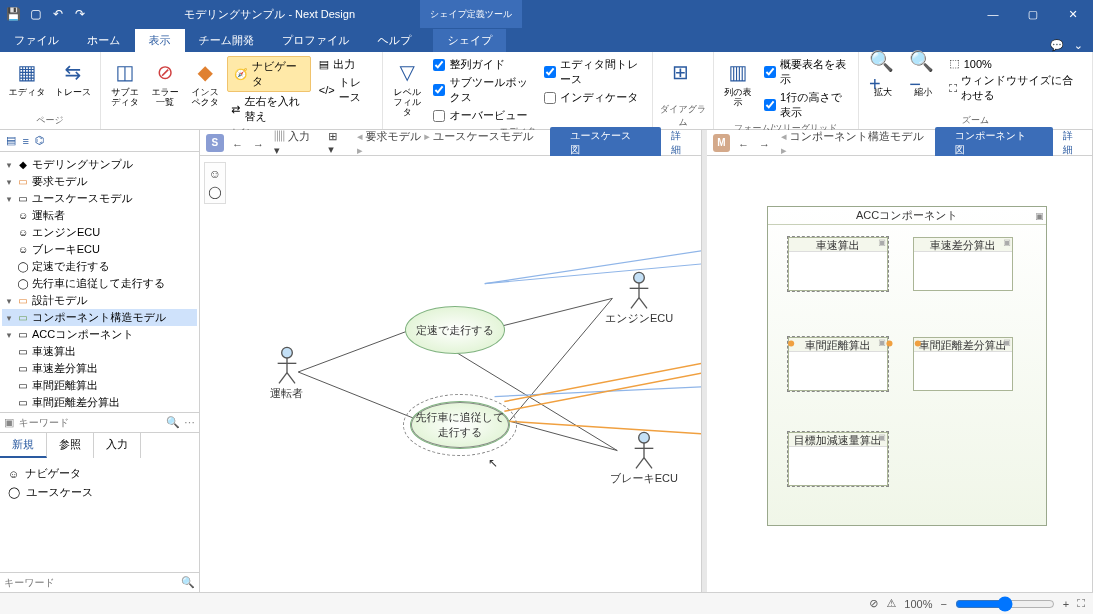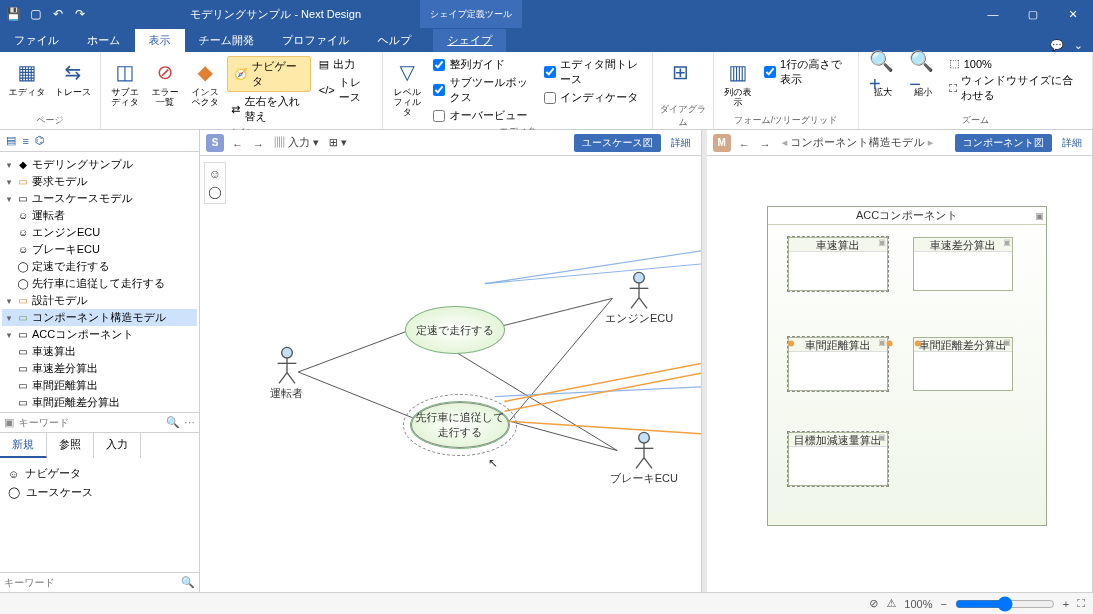--- a/index.html
+++ b/index.html
@@ -1,29 +1,29 @@
 <!DOCTYPE html>
 <html><head>
 <meta charset="utf-8">
 <style>
 * { margin: 0; padding: 0; box-sizing: border-box; font-family: "Meiryo UI", "Yu Gothic UI", sans-serif; font-size: 11px; }
 body { background: #fff; width: 1093px; height: 614px; overflow: hidden; display: flex; flex-direction: column; }
 
 .titlebar { height: 28px; background: #2a5aa0; display: flex; align-items: center; color: #fff; position: relative; }
 .titlebar .qat { display: flex; gap: 6px; padding: 0 6px; align-items: center; }
 .titlebar .qat span { width: 16px; height: 16px; display: flex; align-items: center; justify-content: center; font-size: 12px; cursor: pointer; }
-.titlebar .title-left { position: absolute; left: 190px; }
+.titlebar .title-left { position: absolute; left: 184px; }
 .titlebar .tool-tab { position: absolute; left: 420px; height: 28px; display: flex; flex-direction: column; align-items: center; justify-content: center; padding: 12px 10px; background: #3b6db8; font-size: 9px; }
 .titlebar .win-controls { margin-left: auto; display: flex; }
 .titlebar .win-controls span { width: 40px; height: 28px; display: flex; align-items: center; justify-content: center; cursor: pointer; }
 
 .ribbon-tabs { height: 24px; background: #2a5aa0; display: flex; align-items: flex-end; color: #fff; padding-left: 0; }
 .ribbon-tabs .tab { padding: 4px 14px; cursor: pointer; font-size: 11px; }
 .ribbon-tabs .tab.active { background: #fff; color: #2a5aa0; }
-.ribbon-tabs .tab.tool { background: #3b6db8; margin-left: 8px; text-decoration: underline; }
+.ribbon-tabs .tab.tool { background: #3b6db8; margin-left: 8px; }
 .ribbon-tabs .right-icons { margin-left: auto; padding-right: 10px; display: flex; gap: 10px; }
 
 .ribbon-body { height: 78px; background: #fff; border-bottom: 1px solid #d0d0d0; display: flex; }
 .rgroup { border-right: 1px solid #e4e4e4; display: flex; flex-direction: column; padding: 2px 6px 0; }
 .rgroup .items { flex: 1; display: flex; align-items: flex-start; gap: 4px; }
 .rgroup .label { text-align: center; font-size: 9px; color: #666; padding: 1px 0 2px; }
 .big-btn { width: 42px; display: flex; flex-direction: column; align-items: center; gap: 2px; padding: 4px 2px; cursor: pointer; border-radius: 2px; }
 .big-btn.highlight { background: #ffe9a8; border: 1px solid #f0c36d; }
 .big-btn .ico { width: 28px; height: 28px; display: flex; align-items: center; justify-content: center; font-size: 20px; color: #2a5aa0; }
 .big-btn .lbl { font-size: 9px; text-align: center; line-height: 1.1; }
@@ -53,21 +53,21 @@
 .creation-list .item { display: flex; align-items: center; gap: 6px; padding: 2px; cursor: pointer; }
 
 .editors { flex: 1; display: flex; position: relative; }
 .editor-pane { flex: 1; border-right: 1px solid #d0d0d0; display: flex; flex-direction: column; min-width: 0; }
 .editor-bar { height: 26px; border-bottom: 1px solid #d0d0d0; display: flex; align-items: center; gap: 6px; padding: 0 6px; background: #fff; }
 .editor-bar .marker { width: 18px; height: 18px; border-radius: 3px; color: #fff; display: flex; align-items: center; justify-content: center; font-weight: bold; font-size: 10px; }
 .editor-bar .marker.s { background: #8a9dd4; } .editor-bar .marker.m { background: #d4a98a; }
 .editor-bar .nav { color: #444; cursor: pointer; padding: 2px; }
 .editor-bar .crumb { color: #444; font-size: 10px; }
 .editor-bar .crumb .sep { color: #aaa; margin: 0 3px; }
-.editor-bar .badge { margin-left: auto; background: #3b6db8; color: #fff; padding: 2px 8px; border-radius: 2px; font-size: 10px; cursor: pointer; }
+.editor-bar .badge { margin-left: auto; background: #3b6db8; color: #fff; padding: 2px 20px; border-radius: 2px; font-size: 10px; cursor: pointer; }
 .editor-bar .detail { color: #2a5aa0; padding: 0 4px; cursor: pointer; font-size: 10px; }
 .canvas { flex: 1; position: relative; background: #fff; overflow: hidden; }
 .palette { position: absolute; left: 4px; top: 6px; width: 22px; border: 1px solid #ddd; background: #fdfdfd; display: flex; flex-direction: column; gap: 4px; padding: 4px 0; }
 .palette span { text-align: center; cursor: pointer; font-size: 12px; color: #444; }
 
 .actor { position: absolute; display: flex; flex-direction: column; align-items: center; font-size: 10px; color: #333; }
 .actor svg { width: 28px; height: 40px; }
 .usecase { position: absolute; width: 100px; height: 48px; border: 1px solid #7fb27f; border-radius: 50%; background: radial-gradient(#fff, #d8f0c8); display: flex; align-items: center; justify-content: center; text-align: center; font-size: 9.5px; padding: 4px; color: #333; }
 .usecase.sel { outline: 1px dashed #888; outline-offset: 6px; box-shadow: 0 0 0 1px #888 inset; }
 .component { position: absolute; border: 1px solid #9aa88c; background: linear-gradient(#fff, #f0f6e8); font-size: 9.5px; }
@@ -214,20 +214,24 @@
   </div>
   <div class="rgroup">
     <div class="items">
       <div class="big-btn">
           <div class="ico">▥</div>
           <div class="lbl">列の表示</div>
         </div>
       <div class="col-list">
         <label class="small-row">
             <input type="checkbox" checked="" style="">
+            <span>概要表名を表示</span>
+          </label>
+        <label class="small-row">
+            <input type="checkbox" checked="" style="">
             <span>1行の高さで表示</span>
           </label>
       </div>
     </div>
     <div class="label">フォーム/ツリーグリッド</div>
   </div>
   <div class="rgroup">
     <div class="items">
       <div class="big-btn">
           <div class="ico">🔍+</div>
@@ -367,20 +371,21 @@
   </div>
 
   <div class="editors">
     <div class="editor-pane" style="flex:1.3">
       <div class="editor-bar">
         <div class="marker s">S</div>
         <span class="nav">←</span>
         <span class="nav">→</span>
         <span class="nav">▥ <span>入力</span> ▾</span>
         <span class="nav">⊞ ▾</span>
+        <span class="crumb"><span class="sep">◂</span><span>要求モデル</span><span class="sep">▸</span><span>ユースケースモデル</span><span class="sep">▸</span></span>
         <div class="badge">ユースケース図</div>
         <div class="detail">詳細</div>
       </div>
       <div class="canvas">
         <div class="palette">
           <span>☺</span>
           <span>◯</span>
         </div>
         <svg class="overlay" viewBox="0 0 510 440">
           <line x1="100" y1="220" x2="220" y2="175" stroke="#555" stroke-width="1"></line>

